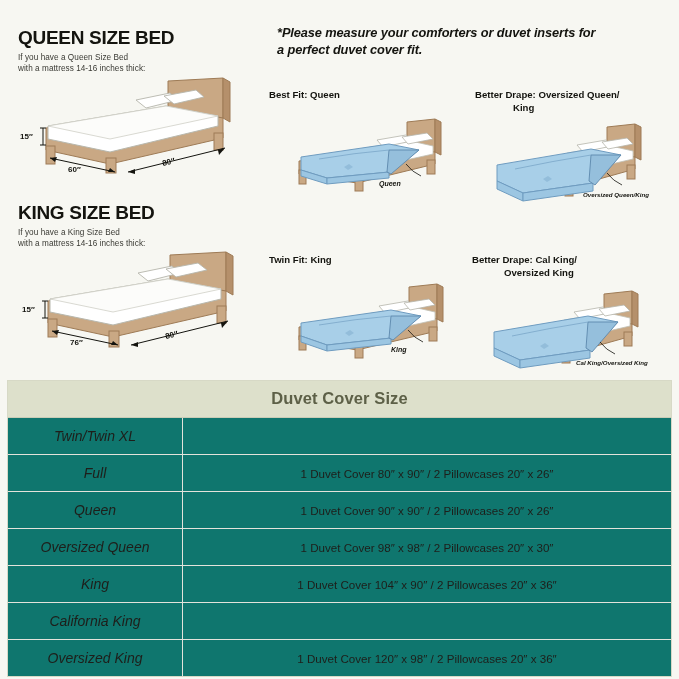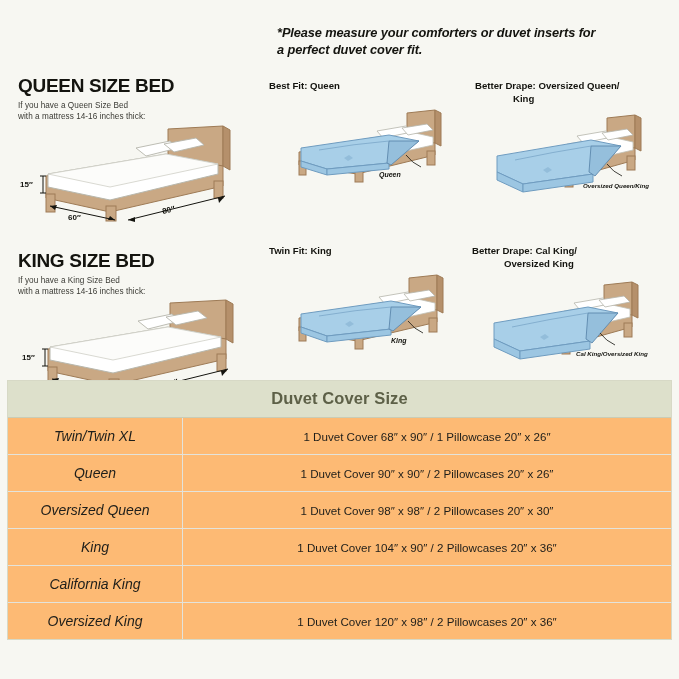--- a/index.html
+++ b/index.html
@@ -7,21 +7,21 @@
     width:679px;height:679px;
     background:#f7f7f2;
     font-family:"Liberation Sans", sans-serif;
     color:#1a1a18;
     overflow:hidden;
     position:relative;
   }
   .page{position:relative;width:679px;height:679px;}
 
   
-  .left-col{position:absolute;left:0;top:0;width:258px;height:372px;margin-top:48px;}
+  .left-col{position:absolute;left:0;top:0;width:258px;height:372px;}
 
   .bed-block{position:absolute;left:18px;width:240px;}
   .bed-block.queen{top:28px;}
   .bed-block.king{top:203px;}
 
   .bed-title{
     font-size:19px;font-weight:700;letter-spacing:-.3px;
     color:#14140f;margin:0 0 5px 0;line-height:1;
   }
   .bed-sub{
@@ -34,35 +34,35 @@
   
   .right-col{position:absolute;left:264px;top:0;width:415px;height:372px;}
   .note{
     position:absolute;left:13px;top:25px;width:405px;
     font-size:12.8px;font-style:italic;font-weight:700;
     line-height:1.32;color:#14140f;letter-spacing:-.1px;
   }
   .panel{position:absolute;width:205px;}
   .panel .ptitle{
     font-size:9.6px;font-weight:700;color:#14140f;
-    line-height:1.35;margin:5px 0 2px 0;
+    line-height:1.35;margin:14px 0 2px 0;
   }
   .panel-art{position:relative;width:205px;height:95px;}
   .panel-art svg{display:block;}
 
   .p1{left:5px;top:75px;}
   .p2{left:211px;top:75px;}
   .p3{left:5px;top:240px;}
   .p4{left:208px;top:240px;}
 
   
   .table-wrap{
     position:absolute;left:7px;top:380px;width:665px;
     border:1px solid #d7d9c6;
-    background:#fdba74;
+    background:#0f766e;
     box-sizing:border-box;
   }
   .t-head{
     background:#dde0cb;
     text-align:center;
     padding:8px 0 9px 0;
     border-bottom:1px solid #c9ccb6;
   }
   .t-head-label{
     font-size:16.5px;font-weight:700;color:#5d6047;letter-spacing:.1px;
@@ -298,21 +298,24 @@
     </div>
   </div>
 
   <div class="table-wrap">
     <div class="t-head">
       <span class="t-head-label">Duvet Cover Size</span>
     </div>
     <div id="table-body">
         <div class="t-row">
           <div class="t-cell-name">Twin/Twin XL</div>
-          <div class="t-cell-val">1 Duvet Cover 68″ x 90″ / 1 Pillowcase 20″ x 26″</div>
+        </div>
+        <div class="t-row">
+          <div class="t-cell-name">Full</div>
+          <div class="t-cell-val">1 Duvet Cover 80″ x 90″ / 2 Pillowcases 20″ x 26″</div>
         </div>
         <div class="t-row">
           <div class="t-cell-name">Queen</div>
           <div class="t-cell-val">1 Duvet Cover 90″ x 90″ / 2 Pillowcases 20″ x 26″</div>
         </div>
         <div class="t-row">
           <div class="t-cell-name">Oversized Queen</div>
           <div class="t-cell-val">1 Duvet Cover 98″ x 98″ / 2 Pillowcases 20″ x 30″</div>
         </div>
         <div class="t-row">

